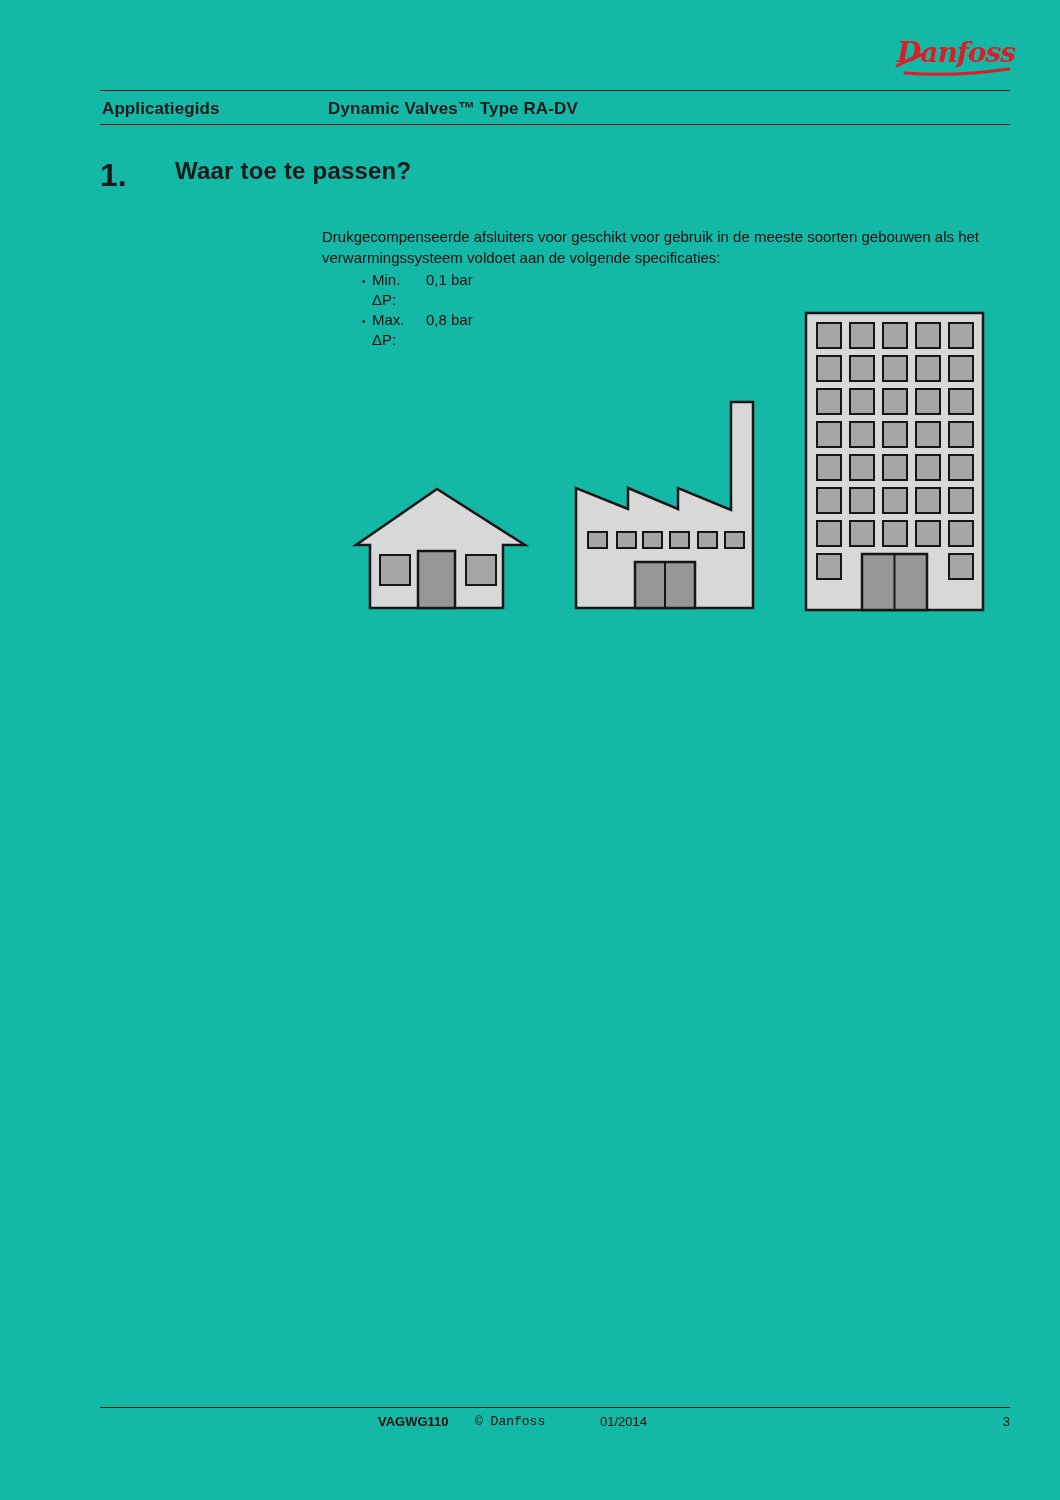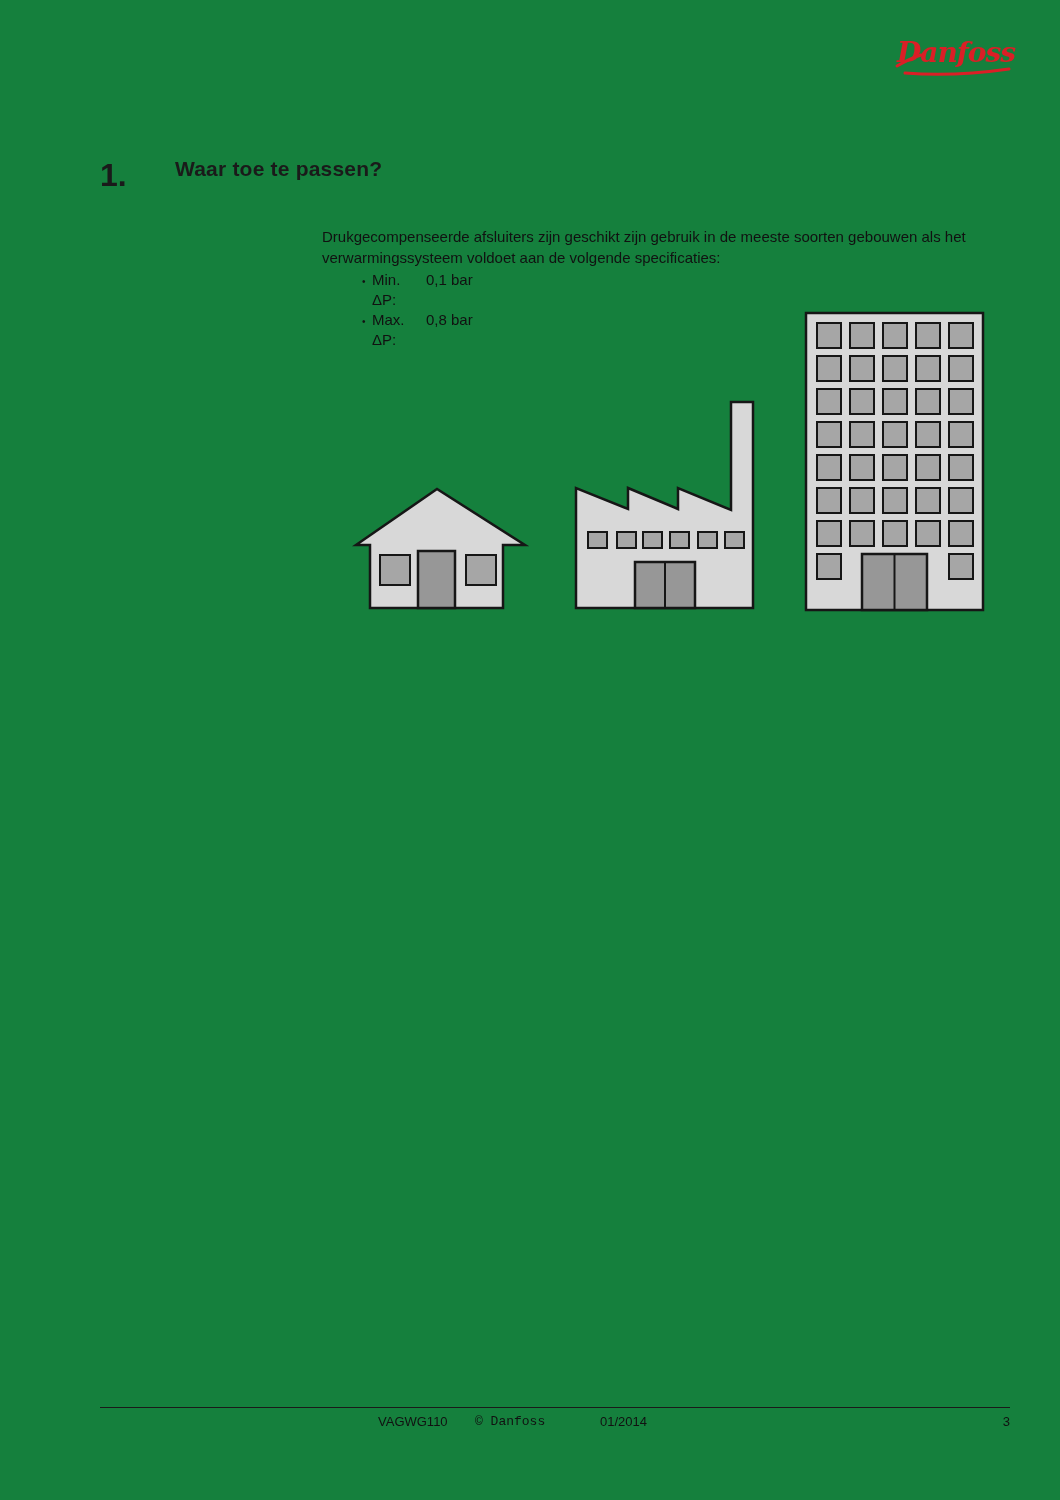--- a/index.html
+++ b/index.html
@@ -1,20 +1,20 @@
 <!DOCTYPE html>
 <html style="--building-fill: #d8d8d8; --window-fill: #a6a6a6; --door-fill: #979797; --building-outline: #161616; --logo-color: #da1f26;"><head>
 <meta charset="utf-8">
 <style>
   html,body{margin:0;padding:0;background:#ffffff;}
   .page{
     position:relative;
     width:1060px;
     height:1500px;
-    background:#15803d;
+    background:#14b8a6;
     font-family:"Liberation Sans", sans-serif;
     color:#1a1a1a;
     overflow:hidden;
   }
   
   .logo{position:absolute;left:891px;top:28px;width:128px;height:52px;}
   
   .header{
     position:absolute;left:100px;top:90px;width:910px;height:33px;
     border-top:1.5px solid #1a1a1a;
@@ -29,21 +29,21 @@
     font-size:17px;font-weight:bold;letter-spacing:0.1px;
   }
   
   .section-heading{position:absolute;left:100px;top:157px;width:700px;}
   .section-number{
     position:absolute;left:0;top:0;
     font-size:32px;font-weight:bold;
   }
   .section-title{
     position:absolute;left:75px;top:0;
-    font-size:21px;font-weight:bold;letter-spacing:0.2px;
+    font-size:24px;font-weight:bold;letter-spacing:0.2px;
   }
   
   .body-block{position:absolute;left:322px;top:226px;width:672px;}
   .body-paragraph{
     margin:0;font-size:15px;line-height:21px;color:#111;
   }
   .bullet-list{margin:2px 0 0 40px;padding:0;}
   .bullet-row{display:flex;align-items:baseline;font-size:15px;line-height:20px;color:#111;}
   .bullet-dot{width:10px;font-size:10px;line-height:20px;}
   .bullet-label{width:54px;}
@@ -54,45 +54,49 @@
   .bld-body{fill:var(--building-fill,#d8d8d8);stroke:var(--building-outline,#161616);stroke-width:2.5;stroke-linejoin:miter;}
   .bld-window{fill:var(--window-fill,#a6a6a6);stroke:var(--building-outline,#161616);stroke-width:2;}
   .bld-door{fill:var(--door-fill,#979797);stroke:var(--building-outline,#161616);stroke-width:2.5;}
   .bld-line{stroke:var(--building-outline,#161616);stroke-width:2;}
   
   .footer-rule{
     position:absolute;left:100px;top:1407px;width:910px;height:0;
     border-top:1.5px solid #1a1a1a;
   }
   .footer-text{position:absolute;top:1414px;font-size:13px;color:#111;}
-  .footer-docid{left:378px;}
+  .footer-docid{left:378px;font-weight:bold;}
   .footer-copy{left:475px;font-family:Liberation Mono, monospace;}
   .footer-date{left:600px;}
   .footer-page{left:996px;width:14px;text-align:right;}
 </style>
 </head>
 <body>
 
 <div class="page">
 
   <div class="logo">
     <svg viewBox="0 0 128 52" xmlns="http://www.w3.org/2000/svg">
       <text x="6" y="34" font-family="DejaVu Serif, serif" font-style="italic" font-weight="bold" font-size="28" letter-spacing="-1" fill="var(--logo-color,#da1f26)">Danfoss</text>
       <path d="M6,38 Q20,30 30,27 M14,45 Q62,49 118,41" fill="none" stroke="var(--logo-color,#da1f26)" stroke-width="3" stroke-linecap="round"></path>
     </svg>
   </div>
 
+  <div class="header">
+    <span class="doc-type">Applicatiegids</span>
+    <span class="doc-title">Dynamic Valves™ Type RA-DV</span>
+  </div>
 
   <div class="section-heading">
     <span class="section-number">1.</span>
     <span class="section-title">Waar toe te passen?</span>
   </div>
 
   <div class="body-block">
-    <p class="body-paragraph">Drukgecompenseerde afsluiters zijn geschikt zijn gebruik in de meeste soorten gebouwen als het verwarmingssysteem voldoet aan de volgende specificaties:</p>
+    <p class="body-paragraph">Drukgecompenseerde afsluiters voor geschikt voor gebruik in de meeste soorten gebouwen als het verwarmingssysteem voldoet aan de volgende specificaties:</p>
     <div class="bullet-list">
       <div class="bullet-row">
         <span class="bullet-dot">•</span>
         <span class="bullet-label">Min. ΔP:</span>
         <span class="bullet-value">0,1 bar</span>
       </div>
       <div class="bullet-row">
         <span class="bullet-dot">•</span>
         <span class="bullet-label">Max. ΔP:</span>
         <span class="bullet-value">0,8 bar</span>

